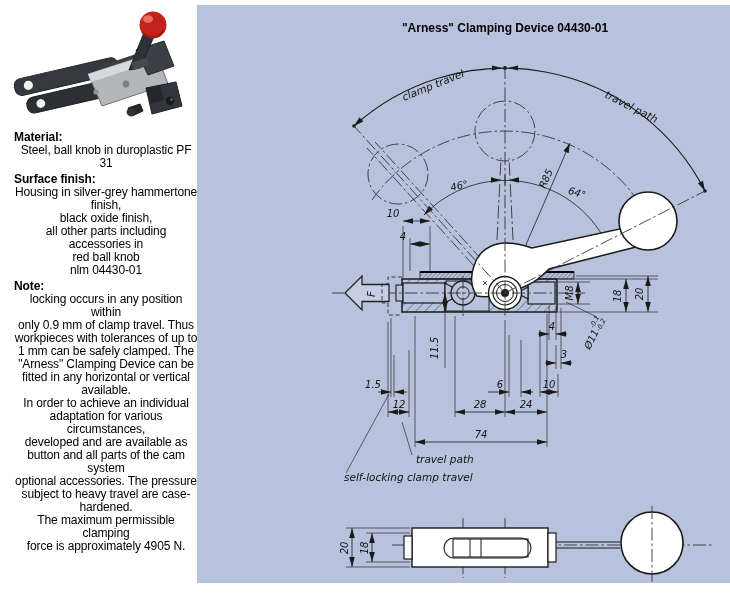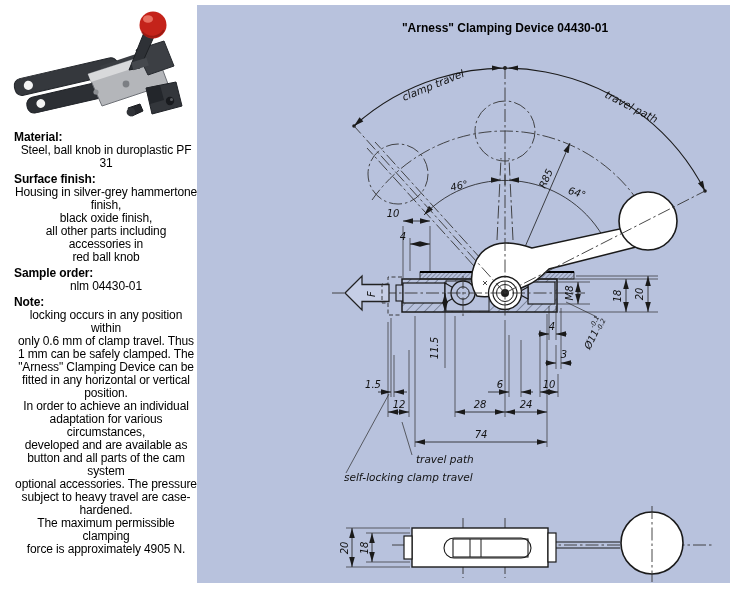--- a/index.html
+++ b/index.html
@@ -76,29 +76,29 @@
 
   <div class="specs">
     <div class="h">Material:</div>
     <div class="ln">Steel, ball knob in duroplastic PF 31</div>
     <div class="h">Surface finish:</div>
     <div class="ln">Housing in silver-grey hammertone</div>
     <div class="ln">finish,</div>
     <div class="ln">black oxide finish,</div>
     <div class="ln">all other parts including accessories in</div>
     <div class="ln">red ball knob</div>
-    <div class="h">Sample order:</div>
     <div class="ln">nlm 04430-01</div>
     <div class="h">Note:</div>
     <div class="ln">locking occurs in any position within</div>
-    <div class="ln">only 0.6 mm of clamp travel. Thus</div>
+    <div class="ln">only 0.9 mm of clamp travel. Thus</div>
+    <div class="ln">workpieces with tolerances of up to</div>
     <div class="ln">1 mm can be safely clamped. The</div>
     <div class="ln">"Arness" Clamping Device can be</div>
     <div class="ln">fitted in any horizontal or vertical</div>
-    <div class="ln">position.</div>
+    <div class="ln">available.</div>
     <div class="ln">In order to achieve an individual</div>
     <div class="ln">adaptation for various circumstances,</div>
     <div class="ln">developed and are available as</div>
     <div class="ln">button and all parts of the cam system</div>
     <div class="ln">optional accessories. The pressure</div>
     <div class="ln">subject to heavy travel are case-</div>
     <div class="ln">hardened.</div>
     <div class="ln">The maximum permissible clamping</div>
     <div class="ln">force is approximately 4905 N.</div>
   </div>

